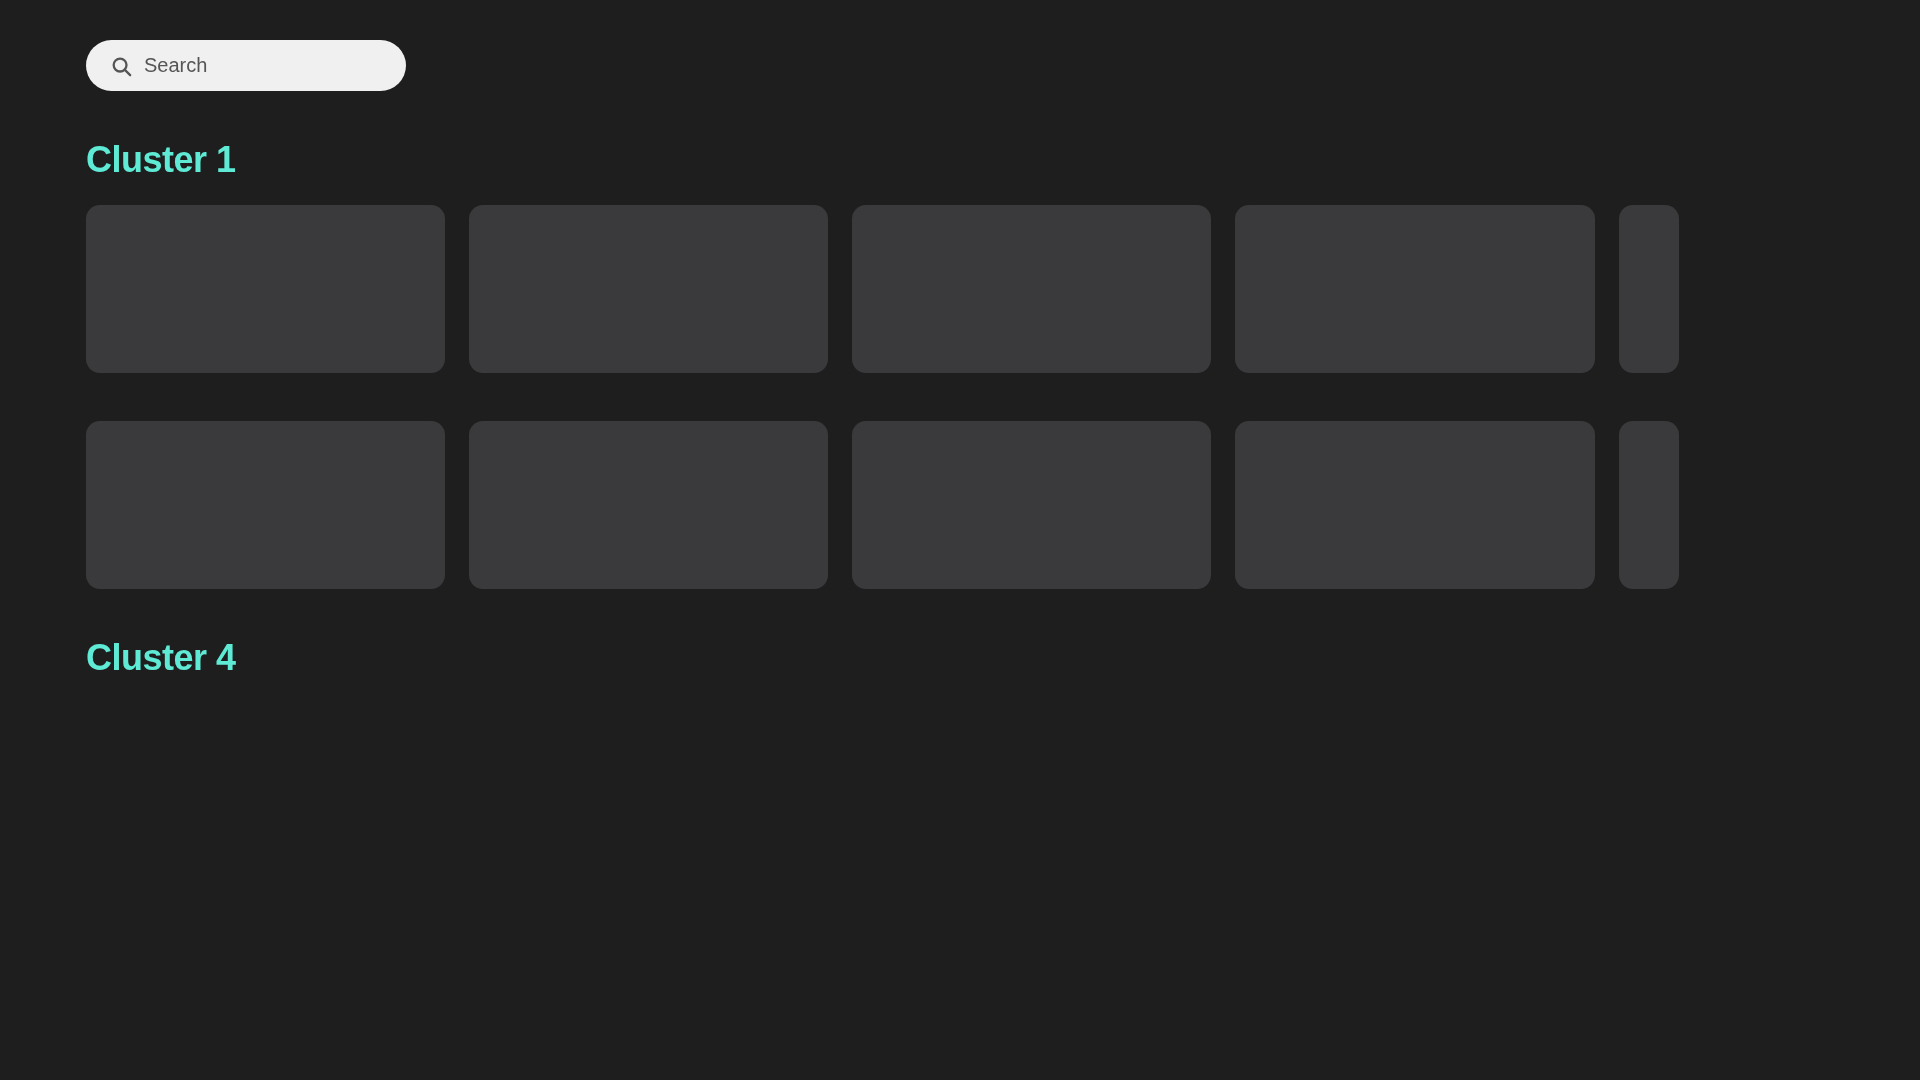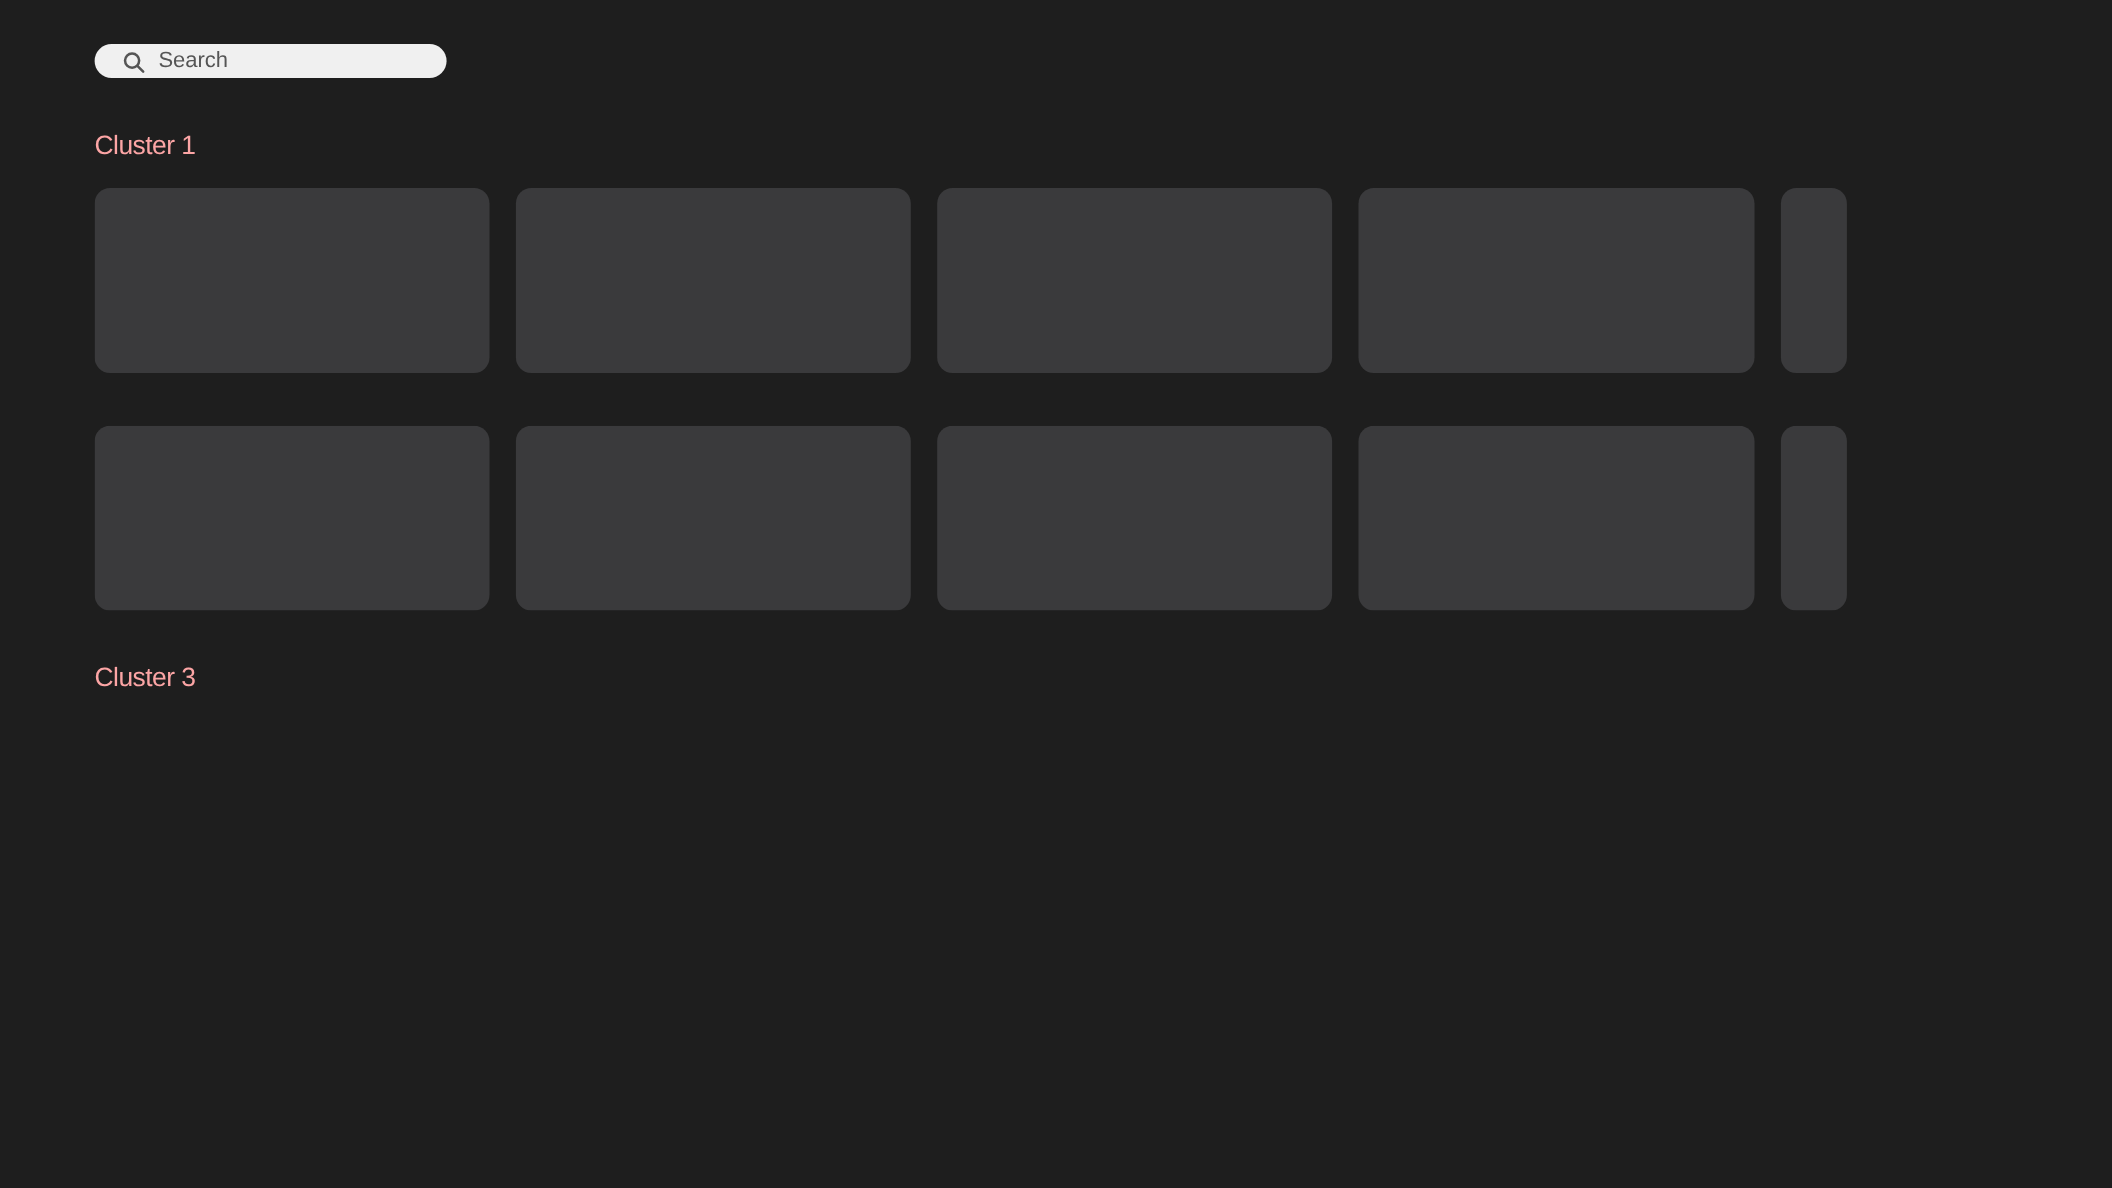--- a/index.html
+++ b/index.html
@@ -20,21 +20,21 @@
     .page-container {
       padding: 40px 86px;
     }
 
     
     .search-bar {
       display: flex;
       align-items: center;
       background-color: #f0f0f0;
       border-radius: 50px;
-      padding: 4px 24px;
+      padding: 14px 24px;
       width: 320px;
       margin-bottom: 48px;
       gap: 12px;
     }
 
     .search-icon-wrap {
       display: flex;
       align-items: center;
       justify-content: center;
     }
@@ -61,23 +61,23 @@
     .search-input-field::placeholder {
       color: #555;
     }
 
     
     .cluster-section {
       margin-bottom: 48px;
     }
 
     .cluster-title {
-      font-size: 24px;
-      font-weight: 400;
-      color: #fca5a5;
+      font-size: 36px;
+      font-weight: 700;
+      color: #5eead4;
       margin-bottom: 24px;
       letter-spacing: -0.5px;
     }
 
     .cluster-row {
       display: flex;
       gap: 24px;
       overflow: hidden;
     }
 
@@ -125,16 +125,16 @@
     <div class="cluster-row">
       <div class="cluster-card"></div>
       <div class="cluster-card"></div>
       <div class="cluster-card"></div>
       <div class="cluster-card"></div>
       <div class="cluster-card partial"></div>
     </div>
   </div>
 
   <div class="cluster-section">
-    <div class="cluster-title">Cluster 3</div>
+    <div class="cluster-title">Cluster 4</div>
   </div>
 
 </div>
 
 </body></html>

